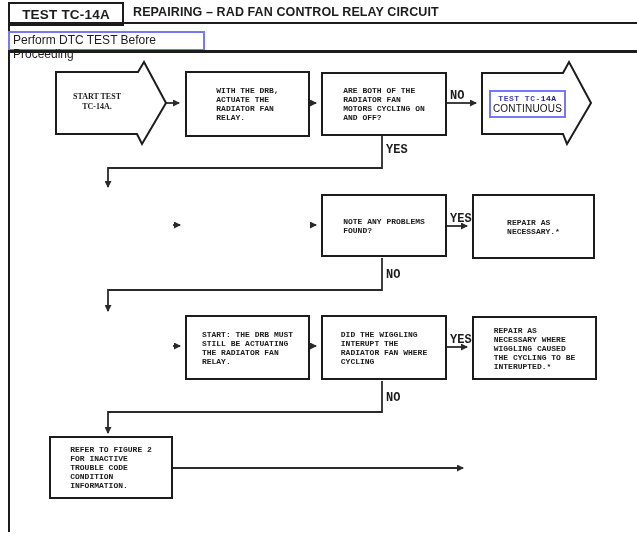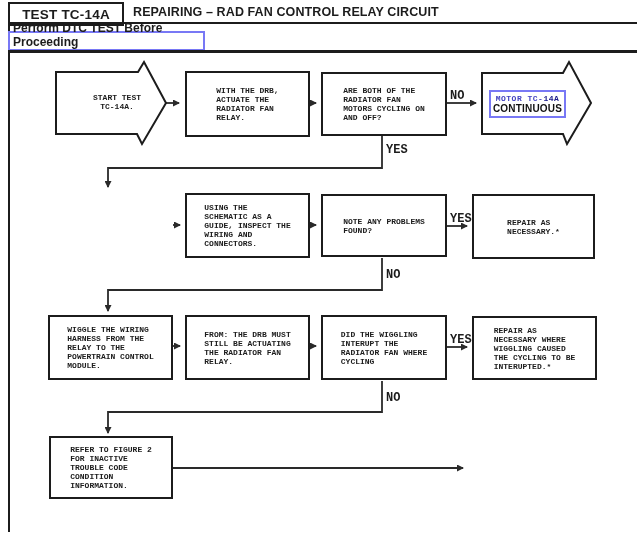--- a/index.html
+++ b/index.html
@@ -6,42 +6,42 @@
   #page{position:relative;width:637px;height:537px;background:#ffffff;overflow:hidden;
         font-family:"Liberation Sans",sans-serif;color:#1c1c1c;padding-left:40px;}
   
   #left-rule{position:absolute;left:8px;top:2px;width:2px;height:530px;background:#1c1c1c;}
   #testid-box{position:absolute;left:8px;top:2px;width:112px;height:20px;border:2px solid #1c1c1c;
         background:#fff;display:flex;align-items:center;justify-content:center;
         font-weight:700;font-size:13.5px;letter-spacing:.2px;}
   #page-title{position:absolute;left:133px;top:5px;font-weight:700;font-size:12.5px;letter-spacing:.1px;text-align:center;}
   #header-rule{position:absolute;left:8px;top:22px;width:629px;height:2px;background:#1c1c1c;}
   #notice-box{position:absolute;left:8px;top:31px;width:197px;height:20px;border:2px solid #7878f5;
-        background:#fff;display:flex;align-items:flex-end;font-weight:700;font-size:12px;
+        background:#fff;display:flex;align-items:flex-start;font-weight:400;font-size:12px;
         padding-left:3px;box-sizing:border-box;}
   #thick-rule{position:absolute;left:8px;top:50px;width:629px;height:2.5px;background:#1c1c1c;}
   
   svg.overlay{position:absolute;left:0;top:0;}
   .fbox{position:absolute;border:2px solid #1c1c1c;background:#fff;box-sizing:border-box;
         display:flex;align-items:center;justify-content:center;text-align:left;
         font-family:"Liberation Mono","DejaVu Sans Mono",monospace;font-weight:700;
         font-size:8px;line-height:9px;color:#1c1c1c;}
   .ml{white-space:pre-line;}
   .lbl{position:absolute;font-family:"Liberation Mono","DejaVu Sans Mono",monospace;
         font-weight:700;font-size:12px;color:#1c1c1c;}
-  .atext{position:absolute;display:flex;align-items:flex-end;justify-content:center;text-align:center;
-        font-family:Liberation Mono, monospace;font-weight:700;
-        font-size:8px;line-height:9.6px;color:#1c1c1c;margin-left:20px;}
+  .atext{position:absolute;display:flex;align-items:flex-start;justify-content:center;text-align:center;
+        font-family:Liberation Serif, serif;font-weight:700;
+        font-size:8px;line-height:9.6px;color:#1c1c1c;}
   #continuous-link{position:absolute;left:489px;top:90px;width:77px;height:28px;
         border:2px solid #7878f5;box-sizing:border-box;display:flex;flex-direction:column;
         align-items:center;justify-content:center;background:transparent;}
   #continuous-link .l1{font-family:"Liberation Mono","DejaVu Sans Mono",monospace;
         font-weight:700;font-size:8px;line-height:9px;color:#4343c0;letter-spacing:.5px;}
   #continuous-link .l1 .num{color:#1b1b8a;}
-  #continuous-link .l2{font-weight:700;font-size:10px;line-height:11px;color:#111;
+  #continuous-link .l2{font-weight:400;font-size:10px;line-height:11px;color:#111;
         font-family:"Liberation Sans",sans-serif;letter-spacing:.2px;}
 </style>
 </head>
 <body>
 
 <div id="page">
 
   <div id="left-rule"></div>
   <div id="testid-box">
     <span>TEST TC-14A</span>
@@ -79,62 +79,48 @@
       <polygon points="482,73 563,73 569,62 591,103 567,144 563,134 482,134"></polygon>
     </g>
   </svg>
 
   <div class="atext" style="left:58px;top:92px;width:78px;height:20px">
     <span class="ml">START TEST
 TC-14A.</span>
   </div>
 
   <div id="continuous-link">
-    <span class="l1"><span>MOTOR TC-</span><span class="num">14A</span></span>
+    <span class="l1"><span>TEST TC-</span><span class="num">14A</span></span>
     <span class="l2">CONTINUOUS</span>
   </div>
 
   <div class="fbox" style="left:185px;top:71px;width:125px;height:66px">
     <span class="ml">WITH THE DRB,
 ACTUATE THE
 RADIATOR FAN
 RELAY.</span>
   </div>
   <div class="fbox" style="left:321px;top:72px;width:126px;height:64px">
     <span class="ml">ARE BOTH OF THE
 RADIATOR FAN
 MOTORS CYCLING ON
 AND OFF?</span>
   </div>
 
-  <div class="fbox" style="left:185px;top:193px;width:125px;height:65px">
-    <span class="ml">USING THE
-SCHEMATIC AS A
-GUIDE, INSPECT THE
-WIRING AND
-CONNECTORS.</span>
-  </div>
   <div class="fbox" style="left:321px;top:194px;width:126px;height:63px">
     <span class="ml">NOTE ANY PROBLEMS
 FOUND?</span>
   </div>
   <div class="fbox" style="left:472px;top:194px;width:123px;height:65px">
     <span class="ml">REPAIR AS
 NECESSARY.*</span>
   </div>
 
-  <div class="fbox" style="left:48px;top:315px;width:125px;height:65px">
-    <span class="ml">WIGGLE THE WIRING
-HARNESS FROM THE
-RELAY TO THE
-POWERTRAIN CONTROL
-MODULE.</span>
-  </div>
   <div class="fbox" style="left:185px;top:315px;width:125px;height:65px">
-    <span class="ml"><b>FROM:</b><span> THE DRB MUST
+    <span class="ml"><b>START:</b><span> THE DRB MUST
 STILL BE ACTUATING
 THE RADIATOR FAN
 RELAY.</span></span>
   </div>
   <div class="fbox" style="left:321px;top:315px;width:126px;height:65px">
     <span class="ml">DID THE WIGGLING
 INTERUPT THE
 RADIATOR FAN WHERE
 CYCLING</span>
   </div>

